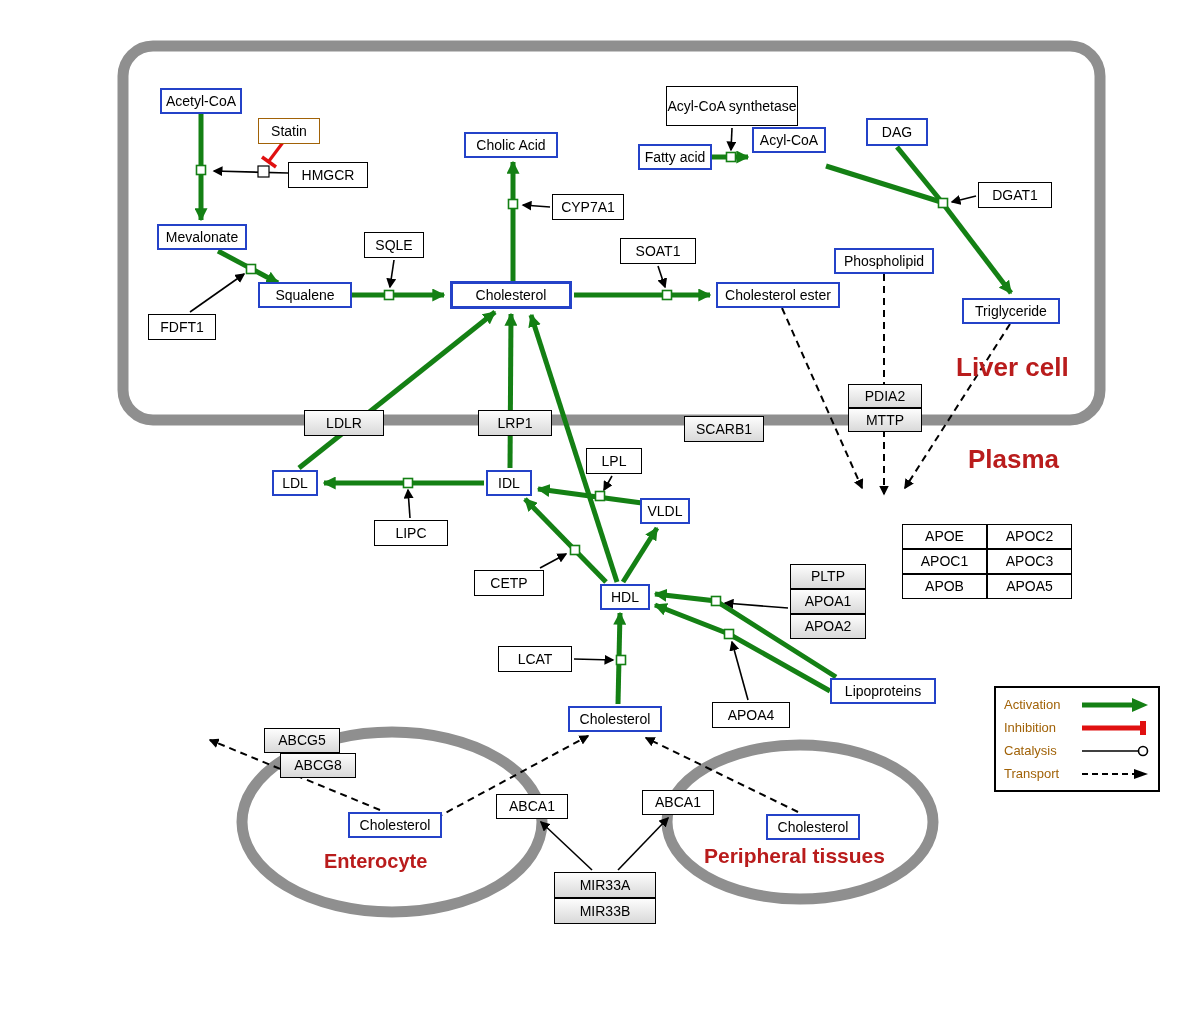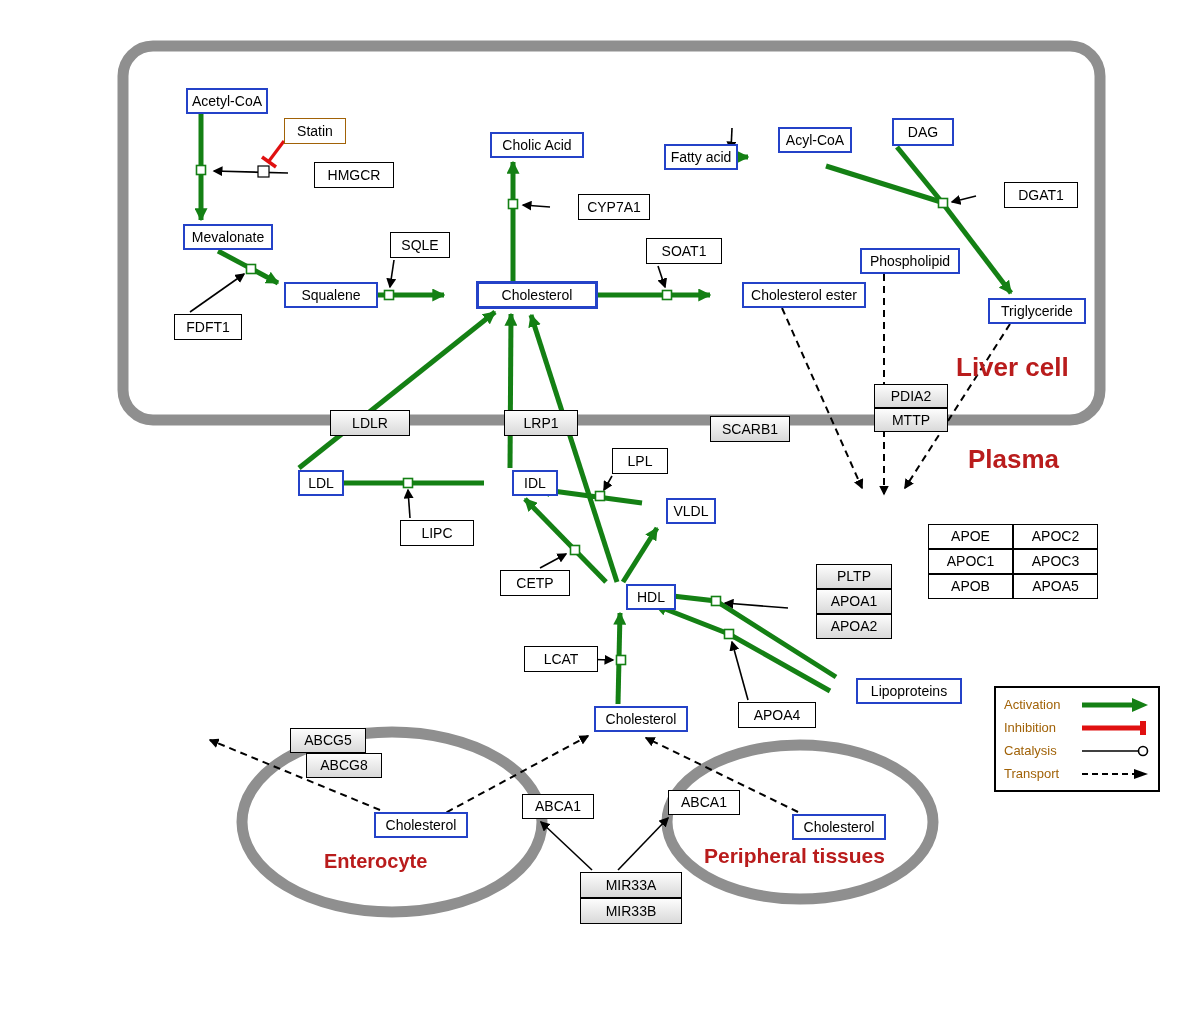--- a/index.html
+++ b/index.html
@@ -1,19 +1,19 @@
 <!DOCTYPE html>
 <html><head>
 <meta charset="utf-8">
 <style>
   html,body{margin:0;padding:0;background:#fff;}
   #stage{position:relative;width:1200px;height:1013px;background:#fff;font-family:"Liberation Sans",sans-serif;overflow:hidden;}
   #edges{position:absolute;left:0;top:0;z-index:1;}
   .node{position:absolute;z-index:2;background:#fff;display:flex;align-items:center;justify-content:center;
-        text-align:center;font-size:14px;color:#000;box-sizing:border-box;line-height:1.2;margin-left:26px;}
+        text-align:center;font-size:14px;color:#000;box-sizing:border-box;line-height:1.2;}
   .met{border:2px solid #2442c8;}
   .met-thick{border-width:3px;}
   .gene{border:1px solid #000;}
   .shade{background:linear-gradient(to bottom,#fdfdfd 0%,#d9d9d9 100%);}
   .drug{border:1px solid #a16207;}
   .comp-label{position:absolute;z-index:2;color:#b91c1c;font-weight:bold;}
   #legend{position:absolute;left:994px;top:686px;width:166px;height:106px;border:2px solid #000;
           background:#fff;z-index:3;box-sizing:border-box;padding:5px 8px;display:flex;flex-direction:column;justify-content:space-around;}
   .lg-row{display:flex;align-items:center;justify-content:space-between;height:23px;}
   .lg-label{font-size:13px;color:#a16207;text-align:center;}
@@ -132,20 +132,21 @@
 <div class="node met" style="left:348px;top:812px;width:94px;height:26px">Cholesterol</div>
 <div class="node met" style="left:766px;top:814px;width:94px;height:26px">Cholesterol</div>
 
 <div class="node drug" style="left:258px;top:118px;width:62px;height:26px">Statin</div>
 
 <div class="node gene" style="left:288px;top:162px;width:80px;height:26px">HMGCR</div>
 <div class="node gene" style="left:148px;top:314px;width:68px;height:26px">FDFT1</div>
 <div class="node gene" style="left:364px;top:232px;width:60px;height:26px">SQLE</div>
 <div class="node gene" style="left:552px;top:194px;width:72px;height:26px">CYP7A1</div>
 <div class="node gene" style="left:620px;top:238px;width:76px;height:26px">SOAT1</div>
+<div class="node gene" style="left:666px;top:86px;width:132px;height:40px">Acyl-CoA synthetase</div>
 <div class="node gene" style="left:978px;top:182px;width:74px;height:26px">DGAT1</div>
 <div class="node gene shade" style="left:848px;top:384px;width:74px;height:24px">PDIA2</div>
 <div class="node gene shade" style="left:848px;top:408px;width:74px;height:24px">MTTP</div>
 <div class="node gene shade" style="left:304px;top:410px;width:80px;height:26px">LDLR</div>
 <div class="node gene shade" style="left:478px;top:410px;width:74px;height:26px">LRP1</div>
 <div class="node gene shade" style="left:684px;top:416px;width:80px;height:26px">SCARB1</div>
 <div class="node gene" style="left:374px;top:520px;width:74px;height:26px">LIPC</div>
 <div class="node gene" style="left:586px;top:448px;width:56px;height:26px">LPL</div>
 <div class="node gene" style="left:474px;top:570px;width:70px;height:26px">CETP</div>
 <div class="node gene" style="left:498px;top:646px;width:74px;height:26px">LCAT</div>

